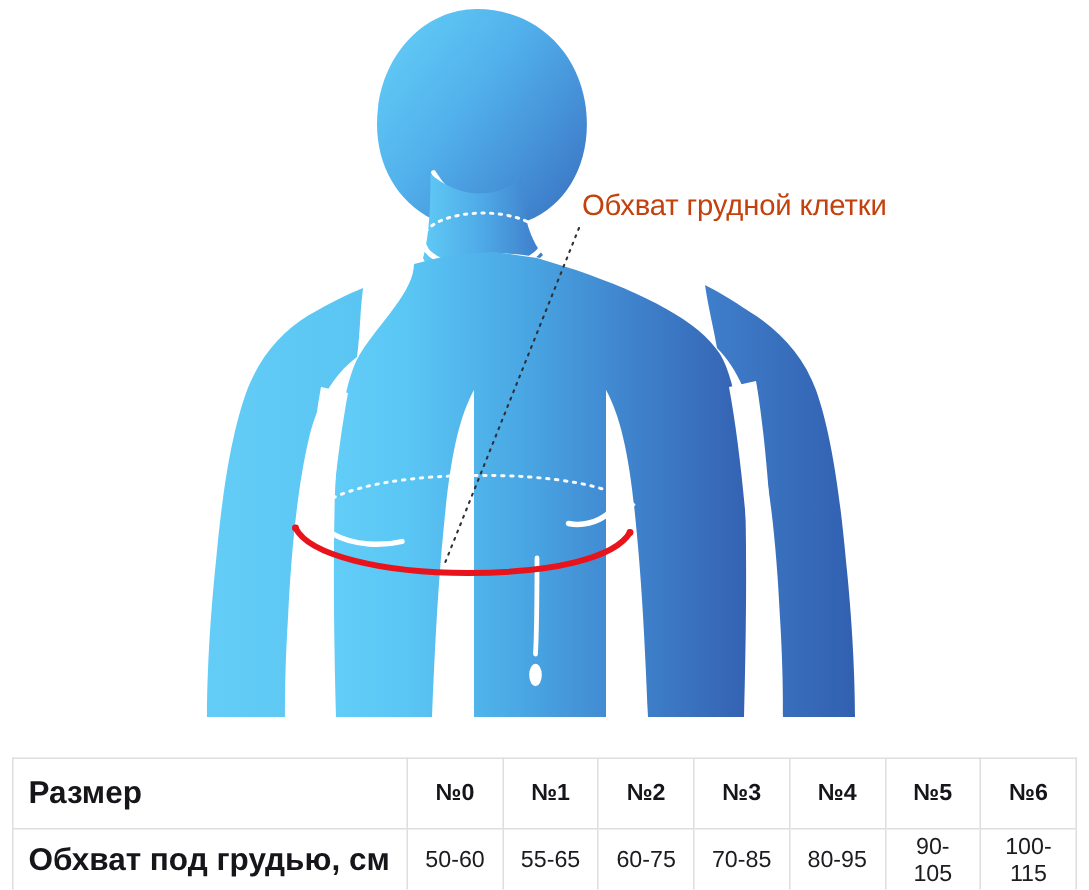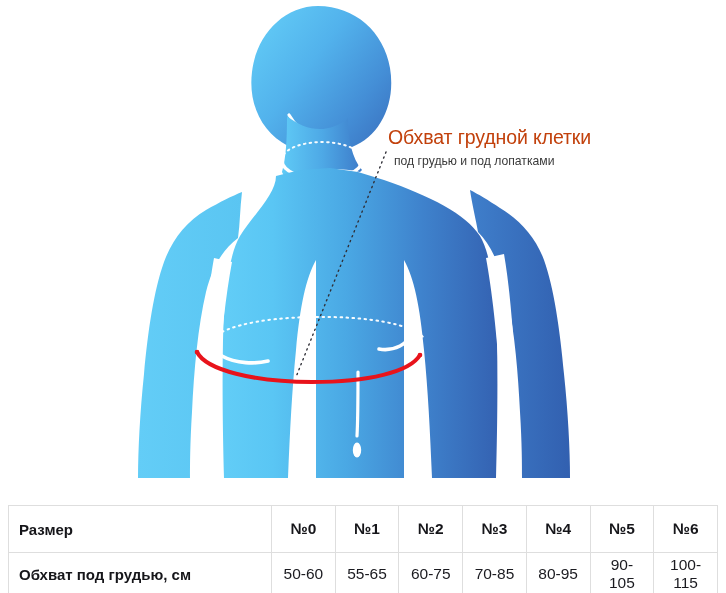--- a/index.html
+++ b/index.html
@@ -69,21 +69,21 @@
   table#size-table td {
     border: 1px solid #dedede;
     height: 42px;
     padding: 0 10px;
     color: #16161a;
     font-family: "Liberation Sans", sans-serif;
     vertical-align: middle;
   }
   table#size-table td.rowhead {
     font-weight: bold;
-    font-size: 15px;
+    font-size: 21px;
     text-align: left;
     width: 242px;
   }
   table#size-table td.colhead {
     font-weight: bold;
     font-size: 15.5px;
     text-align: center;
   }
   table#size-table td.val {
     font-weight: normal;
@@ -252,21 +252,20 @@
     <circle cx="197" cy="352" r="2.3" fill="#e8131b"></circle>
     <circle cx="420" cy="355" r="2.3" fill="#e8131b"></circle>
 
     <path d="M 386,152 L 296,377" fill="none" stroke="#303038" stroke-width="1.4" stroke-linecap="round" stroke-dasharray="1.3 4"></path>
   </svg>
 </div>
 
 <div id="annotation">
   <div id="annotation-title">Обхват грудной клетки</div>
   <div id="annotation-sub">
-    <div>под грудью и под лопатками</div>
   </div>
 </div>
 
 <div id="size-table-wrap">
   <table id="size-table">
     <tbody>
       <tr class="head">
         <td class="rowhead">Размер</td>
         <td class="colhead">№0</td>
         <td class="colhead">№1</td>

